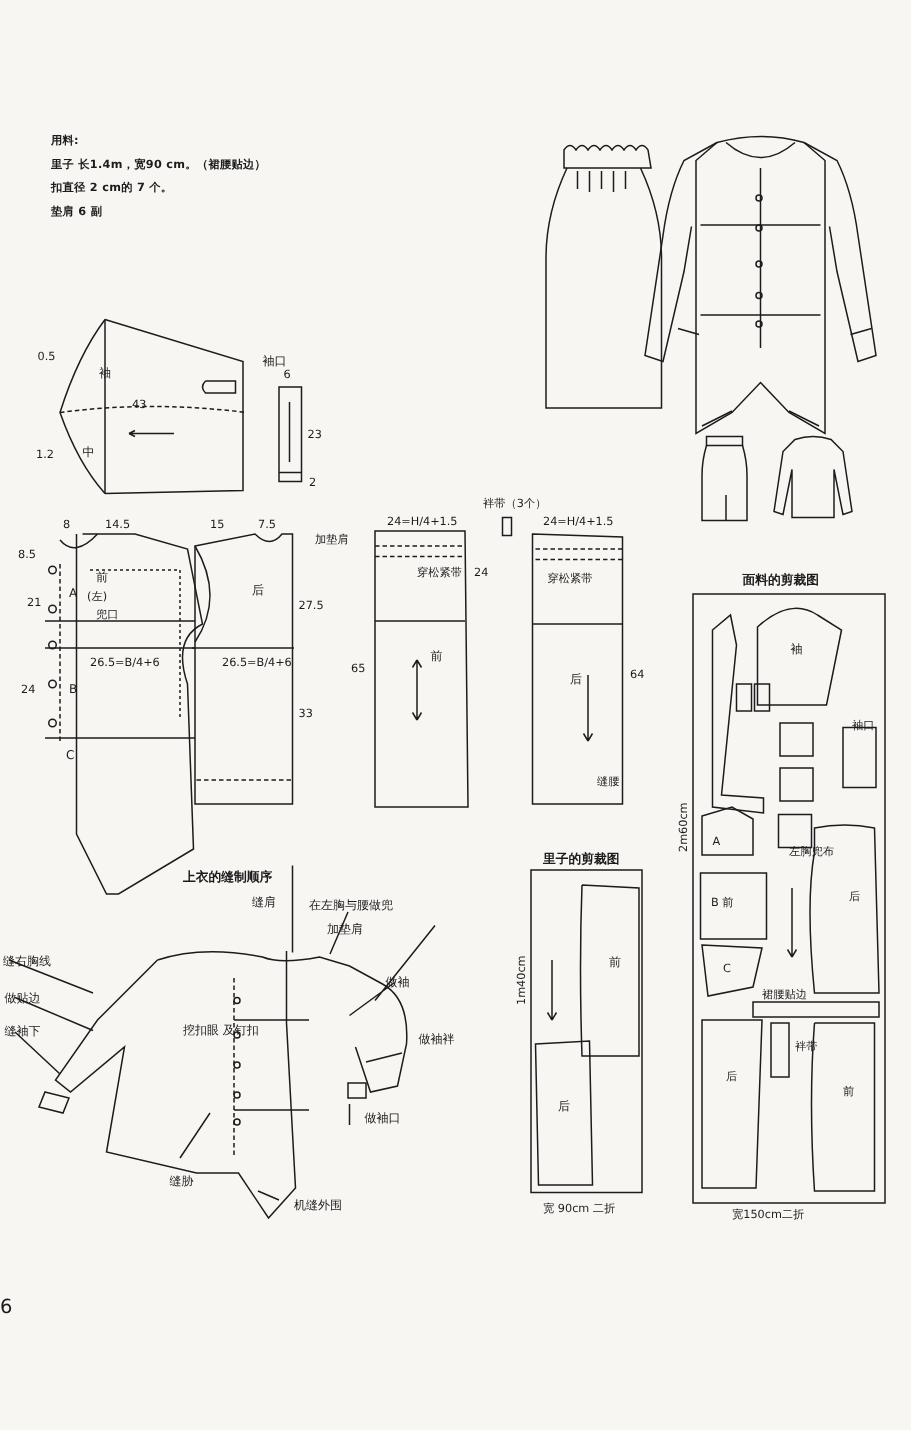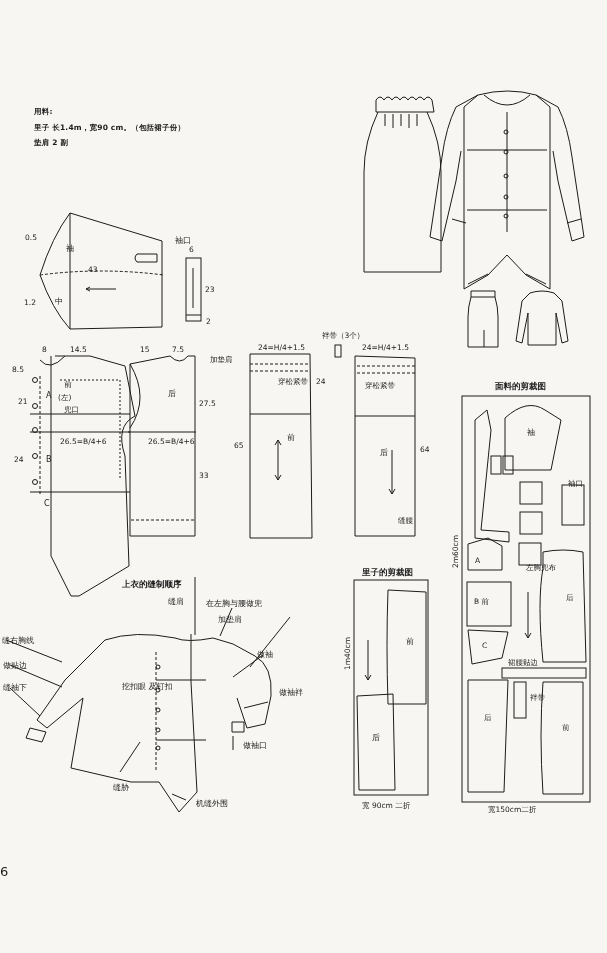--- a/index.html
+++ b/index.html
@@ -1,35 +1,36 @@
 <!DOCTYPE html>
 <html><head>
 <meta charset="utf-8">
 <style>
   html,body{margin:0;padding:0;}
   body{width:607px;height:953px;background:#f7f6f3;position:relative;overflow:hidden;
        font-family:"DejaVu Sans",sans-serif;color:#1c1c1c;}
   .abs{position:absolute;}
-  .mat{left:34px;top:104px;font-size:7.5px;line-height:15.5px;font-weight:bold;letter-spacing:0.2px;}
+  .mat{left:34px;top:86px;font-size:7.5px;line-height:15.5px;font-weight:bold;letter-spacing:0.2px;}
   .mat div{white-space:nowrap;}
   svg{position:absolute;left:0;top:0;}
   .t{font-family:"DejaVu Sans",sans-serif;fill:#1c1c1c;}
   .cap{font-size:8.5px;font-weight:bold;}
   .lbl{font-size:8px;}
   .num{font-size:7.5px;}
   .step{font-size:8px;}
   .pageno{left:0;top:864px;font-size:13px;}
 </style>
 </head>
 <body>
 
 <div class="abs mat">
   <div>用料:</div>
-  <div>里子 长1.4m，宽90 cm。（包括裙子份）</div>
-  <div>垫肩 2 副</div>
+  <div>里子 长1.4m，宽90 cm。（裙腰贴边）</div>
+  <div>扣直径 2 cm的 7 个。</div>
+  <div>垫肩 6 副</div>
 </div>
 
 <svg width="607" height="953" viewBox="0 0 607 953">
   <g fill="none" stroke="#1c1c1c" stroke-width="1">
 
     <g>
       <path d="M376 100 q4 -6 8 0 q4 -6 8 0 q4 -6 8 0 q4 -6 8 0 q4 -6 8 0 q4 -6 8 0 q4 -6 8 0 l2 12 l-58 0 z"></path>
       <path d="M378 112 q-14 30 -14 60 l0 100 l77 0 l0 -100 q0 -30 -14 -60"></path>
       <path d="M385 114 l0 12 M393 114 l0 14 M401 114 l0 12 M409 114 l0 14 M417 114 l0 12"></path>
     </g>

